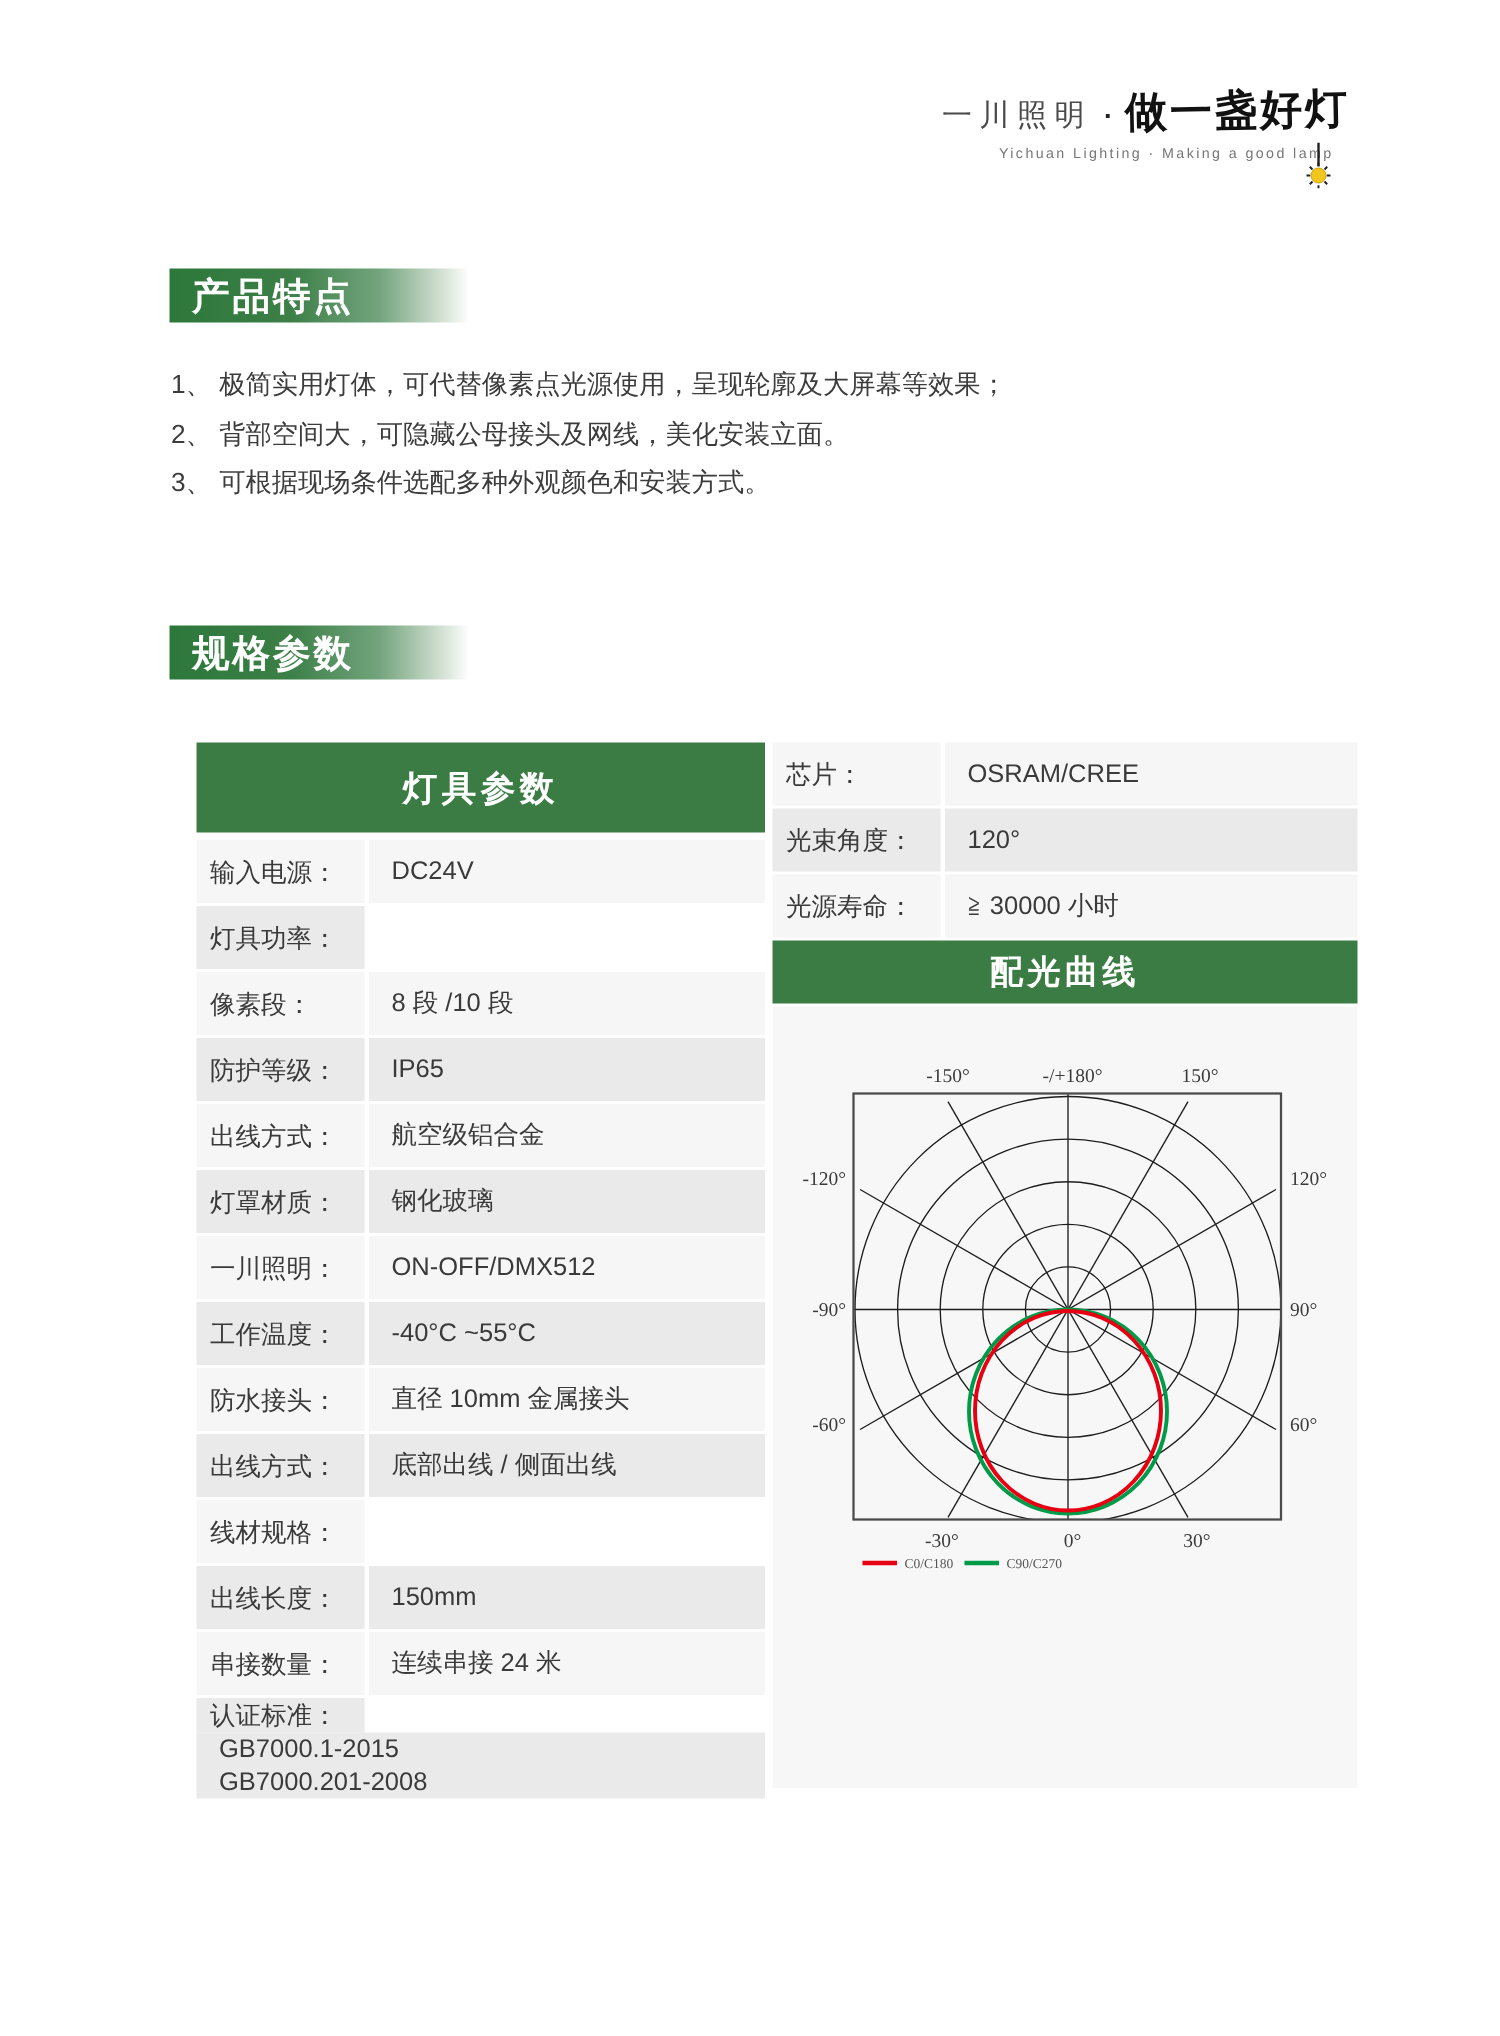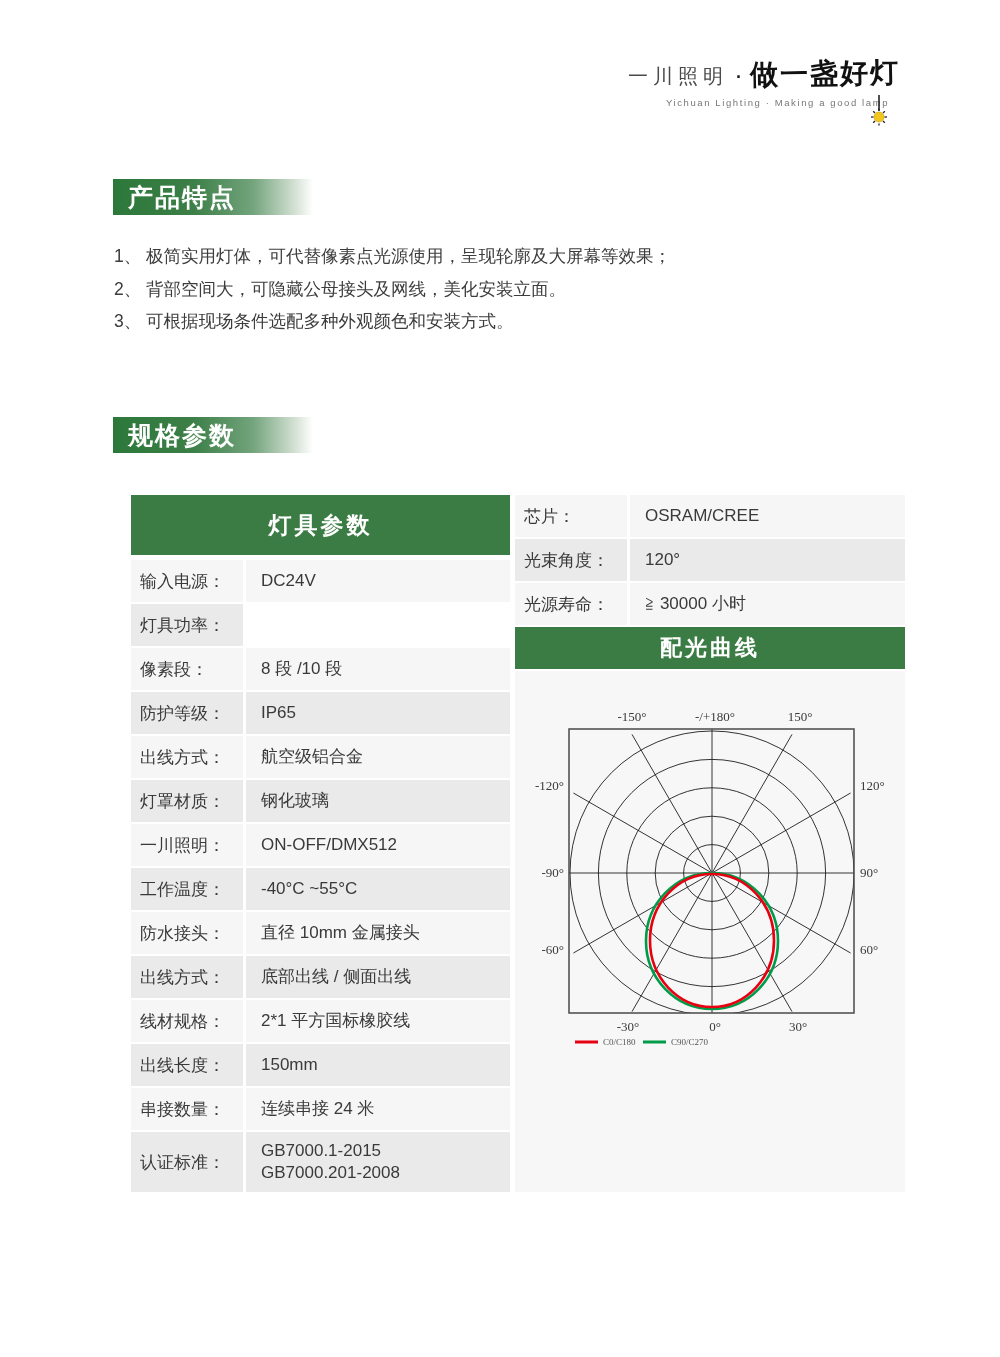--- a/index.html
+++ b/index.html
@@ -33,21 +33,21 @@
   .spec-table { position:absolute; left:131px; top:495px; width:774px; height:697px;
     display:flex; gap:5px; }
   .panel { display:flex; flex-direction:column; }
   .panel.left  { width:379px; }
   .panel.right { width:390px; }
   .panel-header { height:60px; margin-bottom:5px; background:#3a7c43; color:#ffffff;
     font-size:23px; font-weight:700; letter-spacing:3px;
     display:flex; align-items:center; justify-content:center; }
   .rows { display:flex; flex-direction:column; }
   .srow { display:flex; height:42px; margin-bottom:2px; }
-  .srow.tall { height:60px; margin-bottom:0; }
+  .srow.tall { height:60px; margin-bottom:0;flex-direction:column; }
   .srow .cell { display:flex; align-items:center; font-size:17px; }
   .srow .lbl { width:112px; margin-right:3px; padding-left:9px; color:#3a3a3a; }
   .srow .val { flex:1; padding-left:15px; color:#3a3a3a; white-space:pre-line; line-height:1.3; }
   .rows .srow:nth-child(odd)  .cell { background:#f5f6f5; }
   .rows .srow:nth-child(even) .cell { background:#e9eae9; }
 
   .curve-header { height:42px; margin-bottom:2px; background:#3a7c43; color:#ffffff;
     font-size:22px; font-weight:700; letter-spacing:3px;
     display:flex; align-items:center; justify-content:center; }
   .chart-panel { flex:1; background:#f6f7f6;text-decoration:underline; }
@@ -133,21 +133,20 @@
         <div class="srow">
             <div class="cell lbl">防水接头：</div>
             <div class="cell val">直径 10mm 金属接头</div>
           </div>
         <div class="srow">
             <div class="cell lbl">出线方式：</div>
             <div class="cell val">底部出线 / 侧面出线</div>
           </div>
         <div class="srow">
             <div class="cell lbl">线材规格：</div>
-            <div class="cell val">2*1 平方国标橡胶线</div>
           </div>
         <div class="srow">
             <div class="cell lbl">出线长度：</div>
             <div class="cell val">150mm</div>
           </div>
         <div class="srow">
             <div class="cell lbl">串接数量：</div>
             <div class="cell val">连续串接 24 米</div>
           </div>
         <div class="srow tall">

